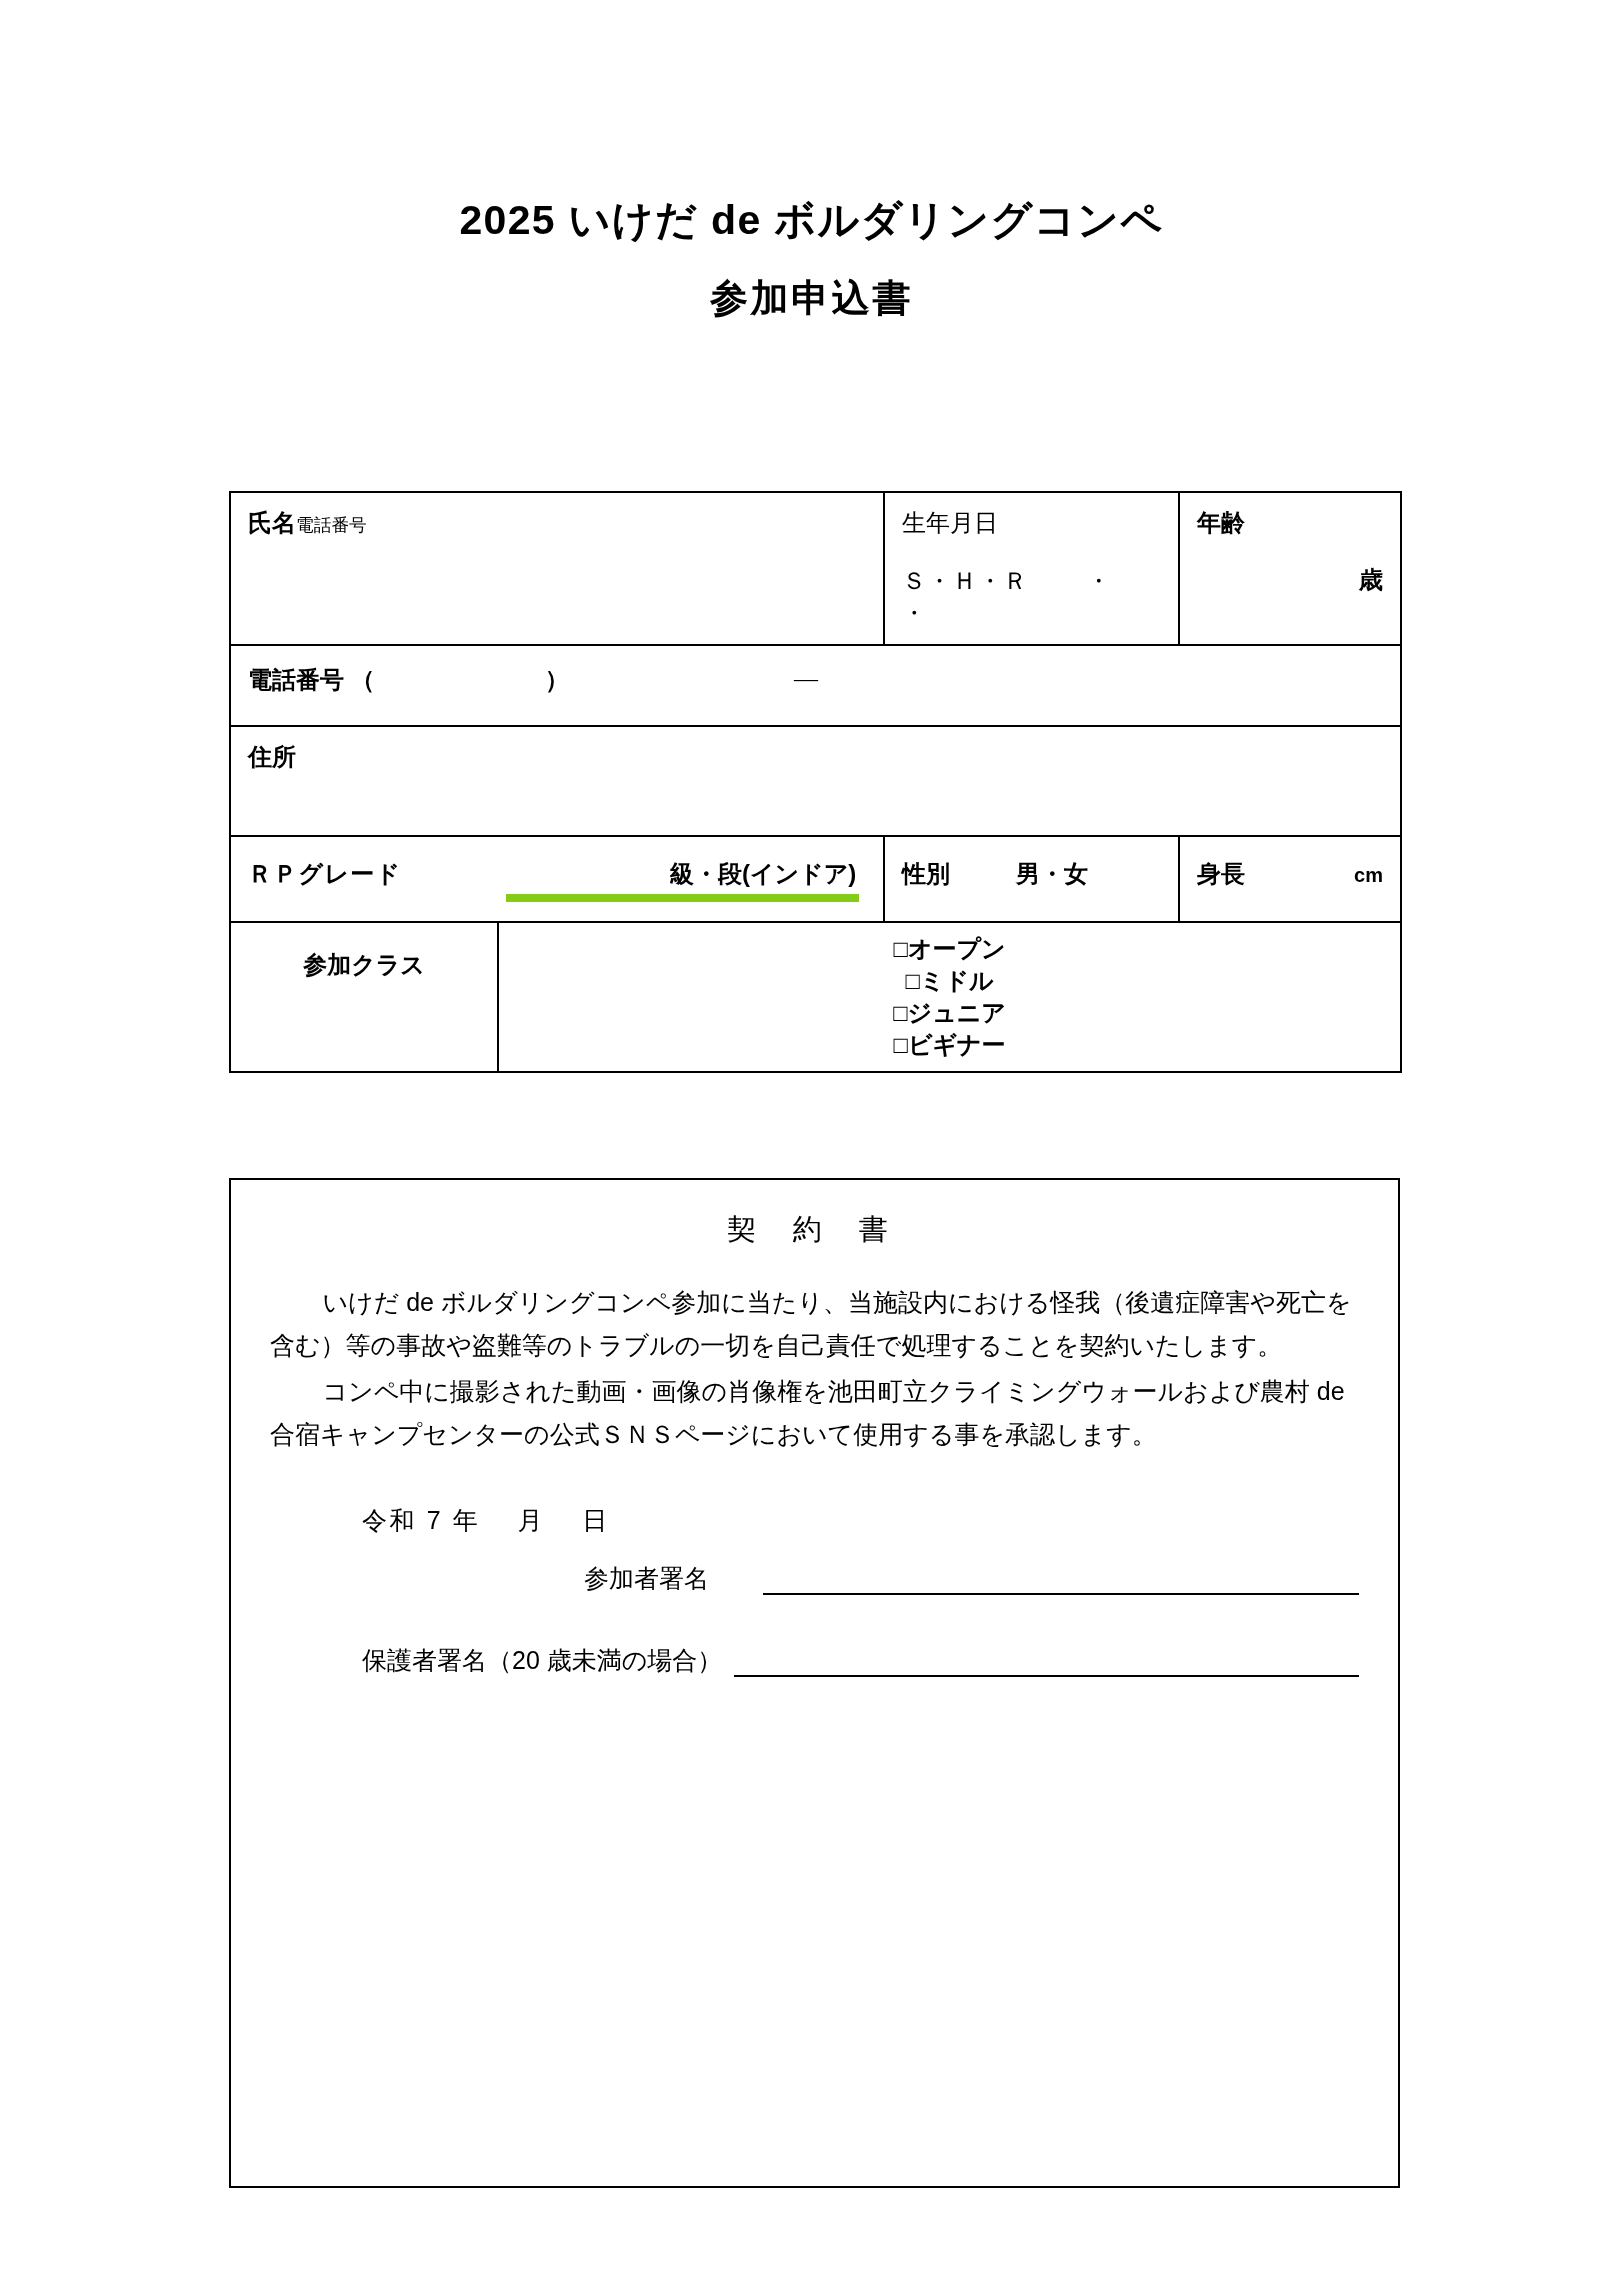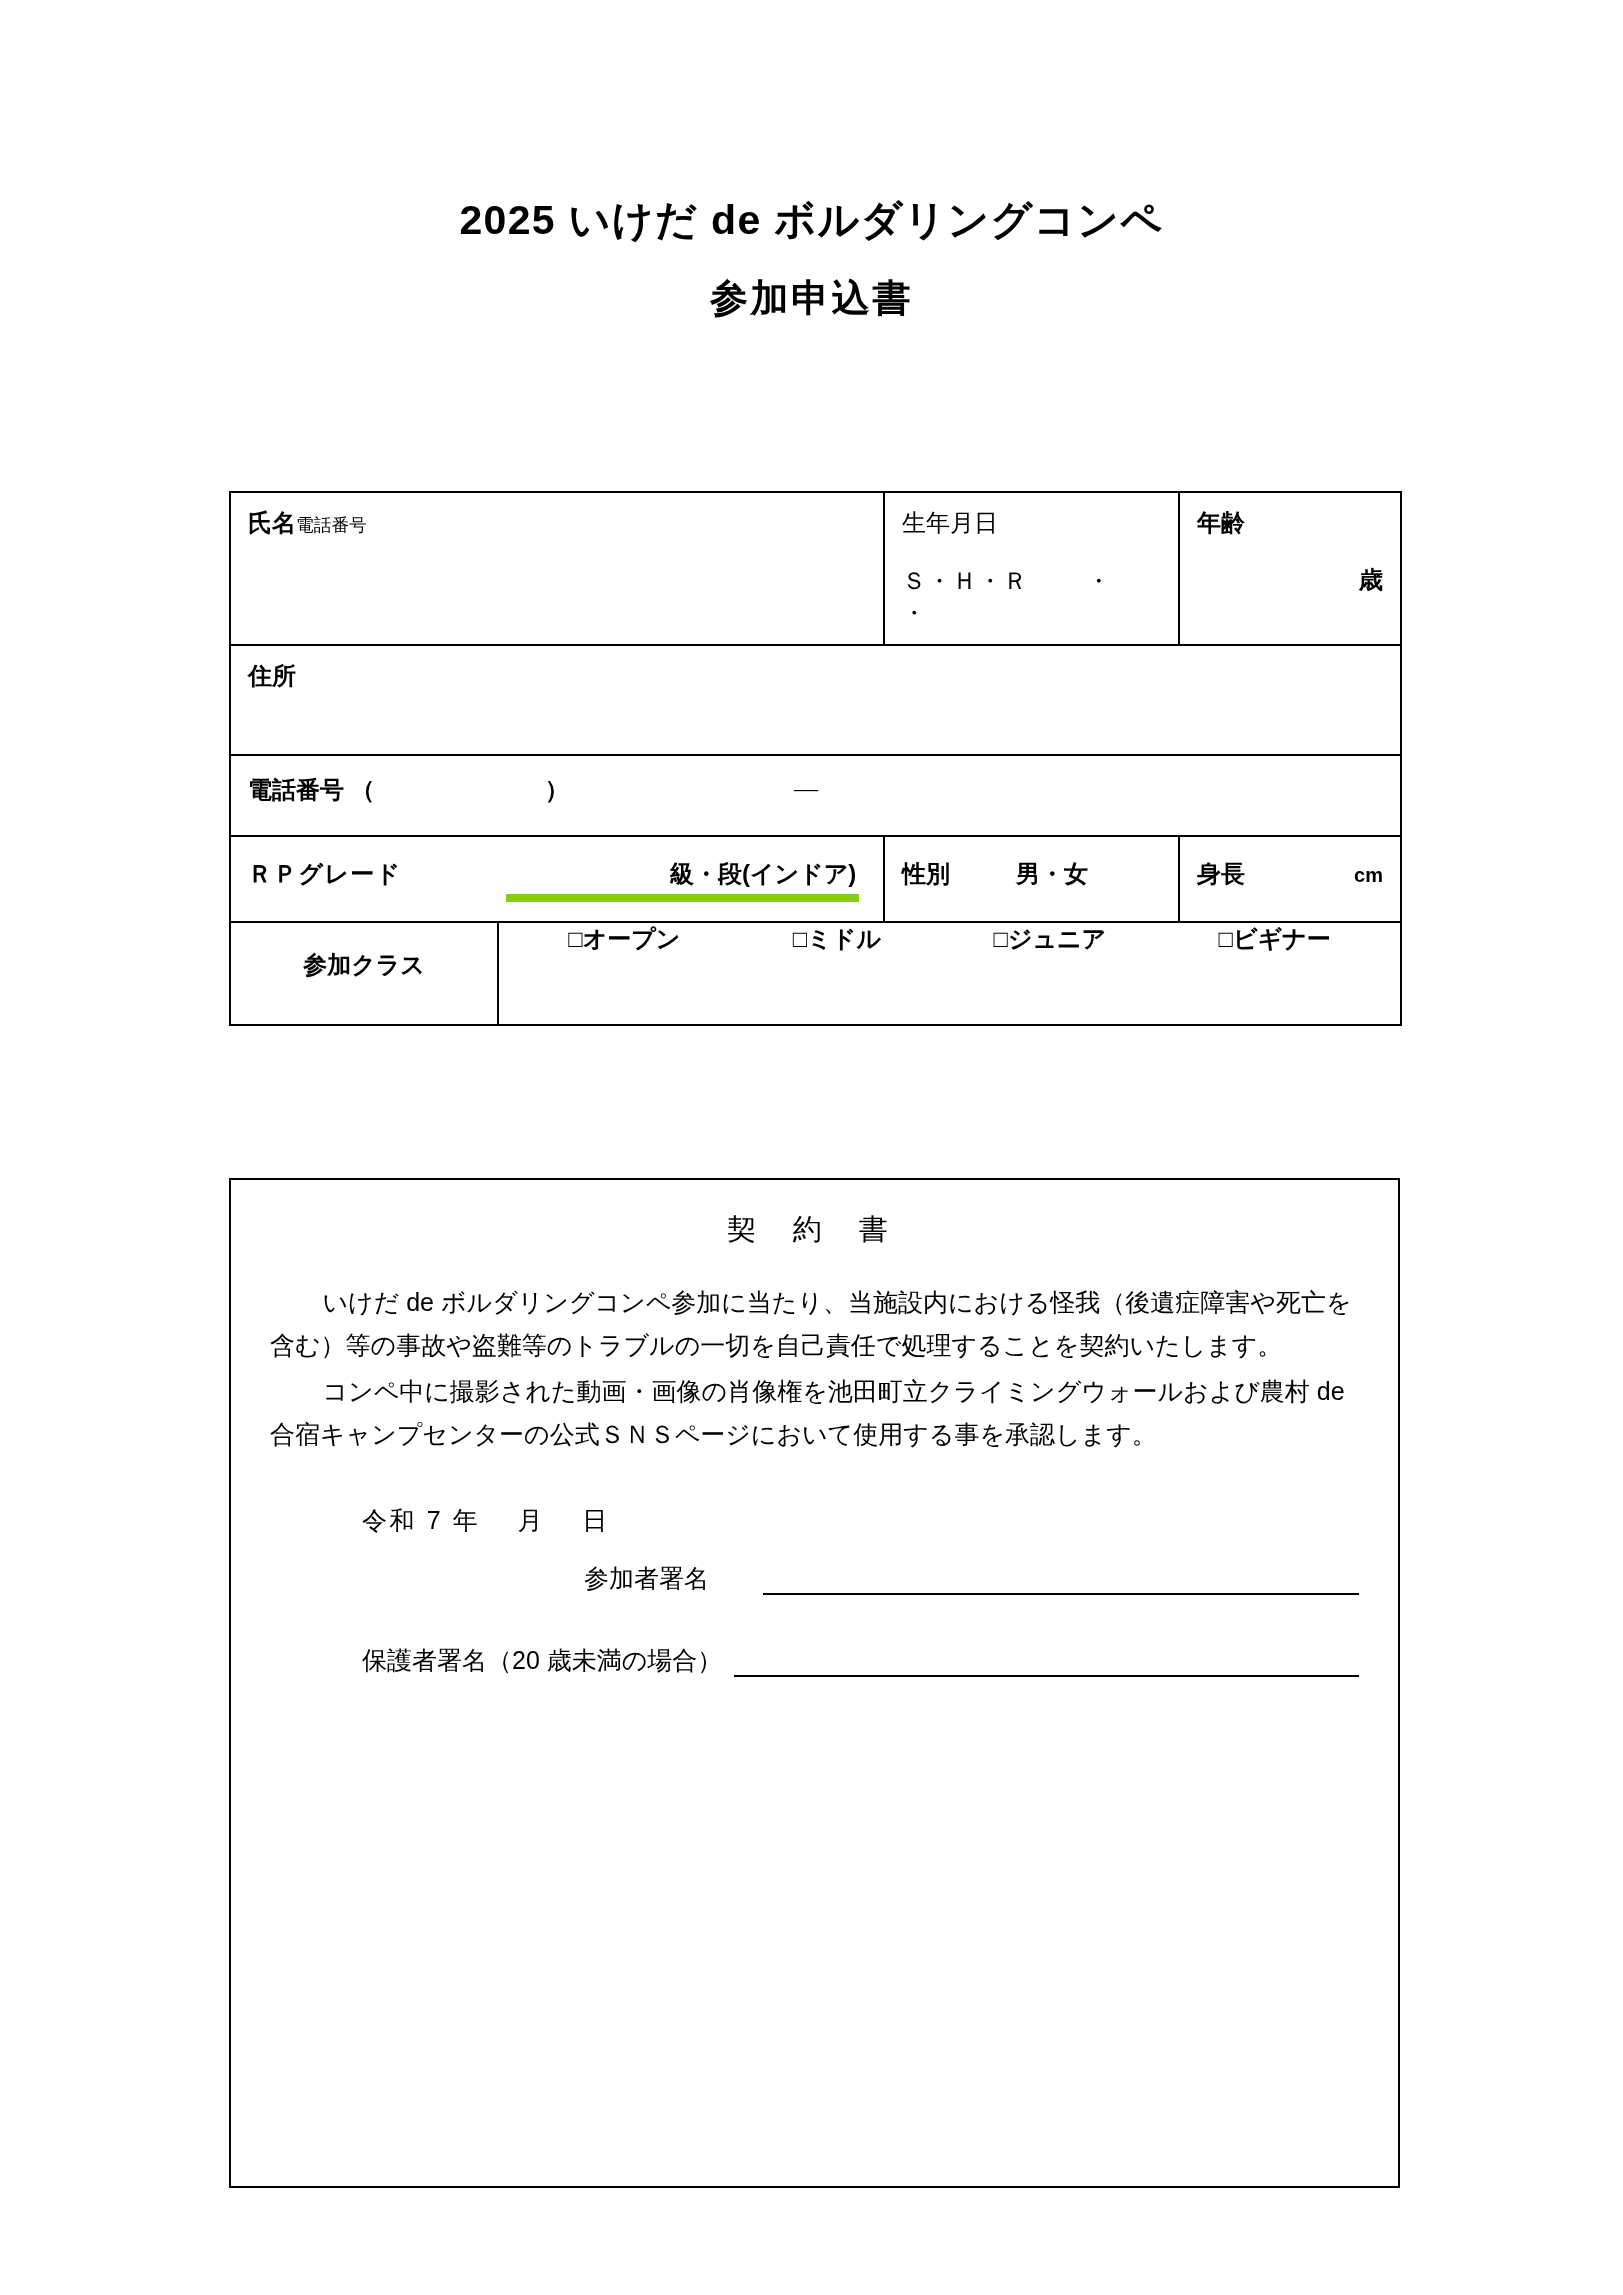--- a/index.html
+++ b/index.html
@@ -188,22 +188,23 @@
     text-align: center;
   }
   .class-opts {
     display: flex;
     justify-content: space-around;
     align-items: center;
     height: 100%;
     font-size: 24px;
     font-weight: bold;
     font-family: "Liberation Sans", "DejaVu Sans", sans-serif;
-    padding: 0 13px;
+    padding: 10px 13px;
     box-sizing: border-box;
+    flex-direction: column;
   }
   .class-opt { white-space: nowrap; }
 
   
   .contract-box {
     position: absolute;
     left: 229px;
     top: 1178px;
     width: 1171px;
     height: 1010px;
@@ -296,33 +297,33 @@
         </td>
         <td>
           <div class="age-cell-inner">
             <span class="age-lbl">年齢</span>
             <span class="age-unit">歳</span>
           </div>
         </td>
       </tr>
 
       <tr>
-        <td colspan="5" class="r2-addr">
-          <div class="cellpad">
-            <span class="lbl-sans-b">住所</span>
-          </div>
-        </td>
-      </tr>
-
-      <tr>
         <td colspan="5" class="r3-phone">
           <div class="phone-inner">
             <span class="phone-lbl">電話番号 （</span>
             <span class="phone-paren-close">）</span>
             <span class="phone-dash">―</span>
+          </div>
+        </td>
+      </tr>
+
+      <tr>
+        <td colspan="5" class="r2-addr">
+          <div class="cellpad">
+            <span class="lbl-sans-b">住所</span>
           </div>
         </td>
       </tr>
 
       <tr>
         <td colspan="2" class="r4">
           <div class="rp-inner">
             <span class="rp-lbl">ＲＰグレード</span>
             <span class="rp-unit">級・段(インドア)</span>
           </div>

